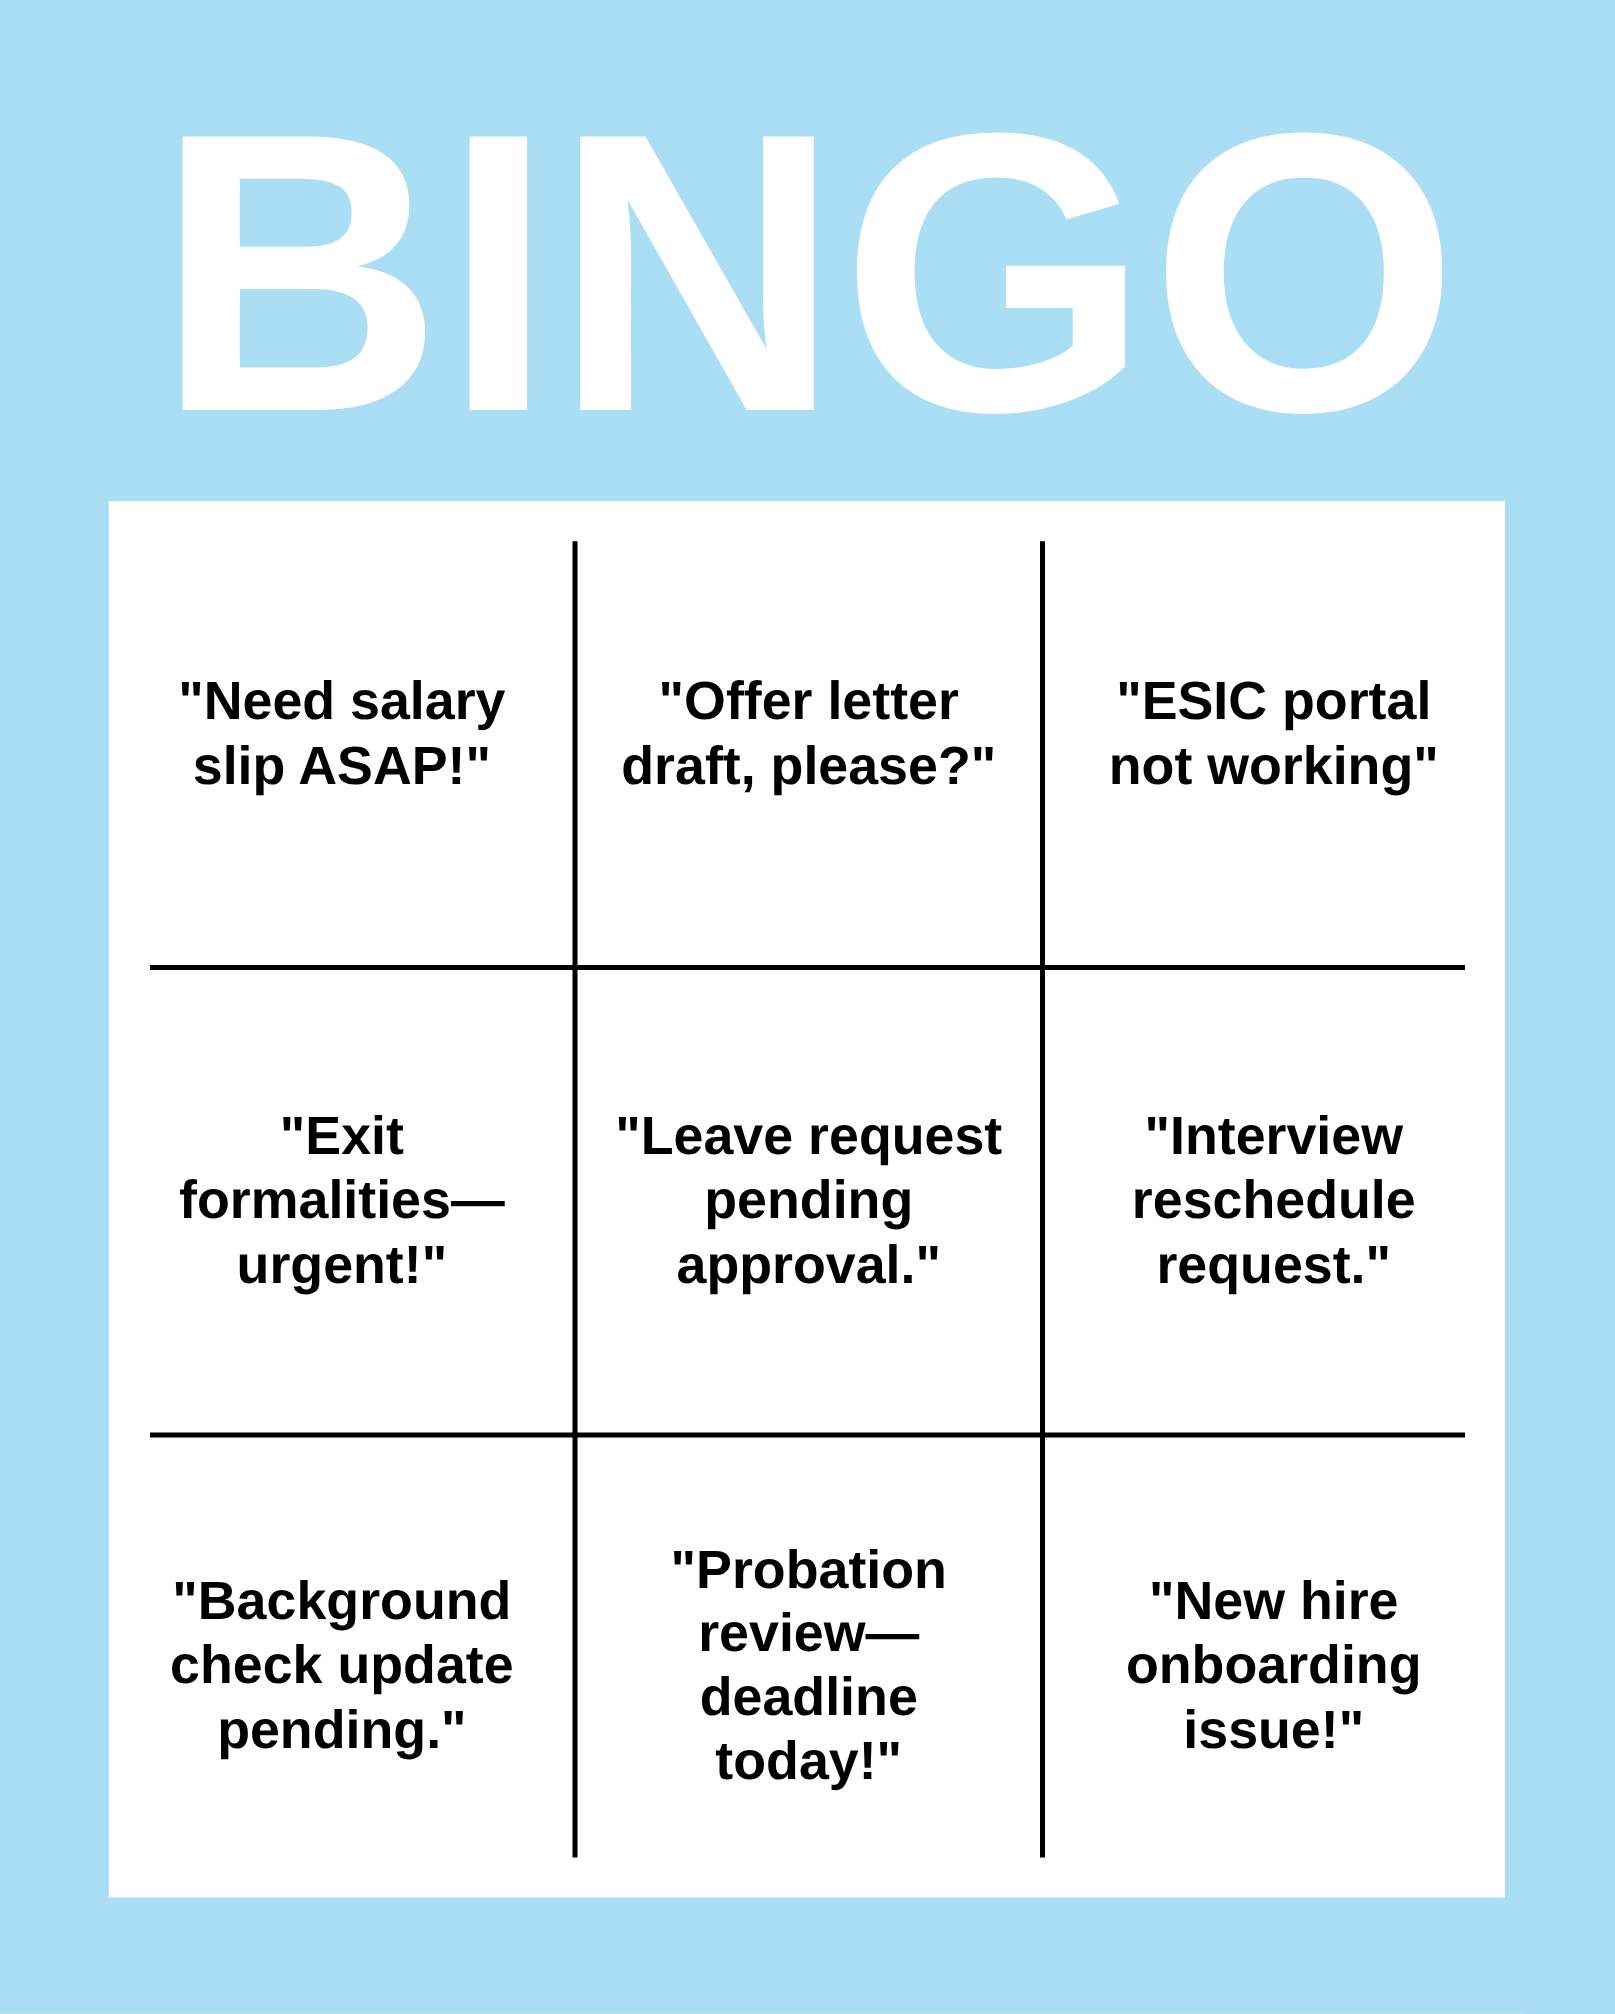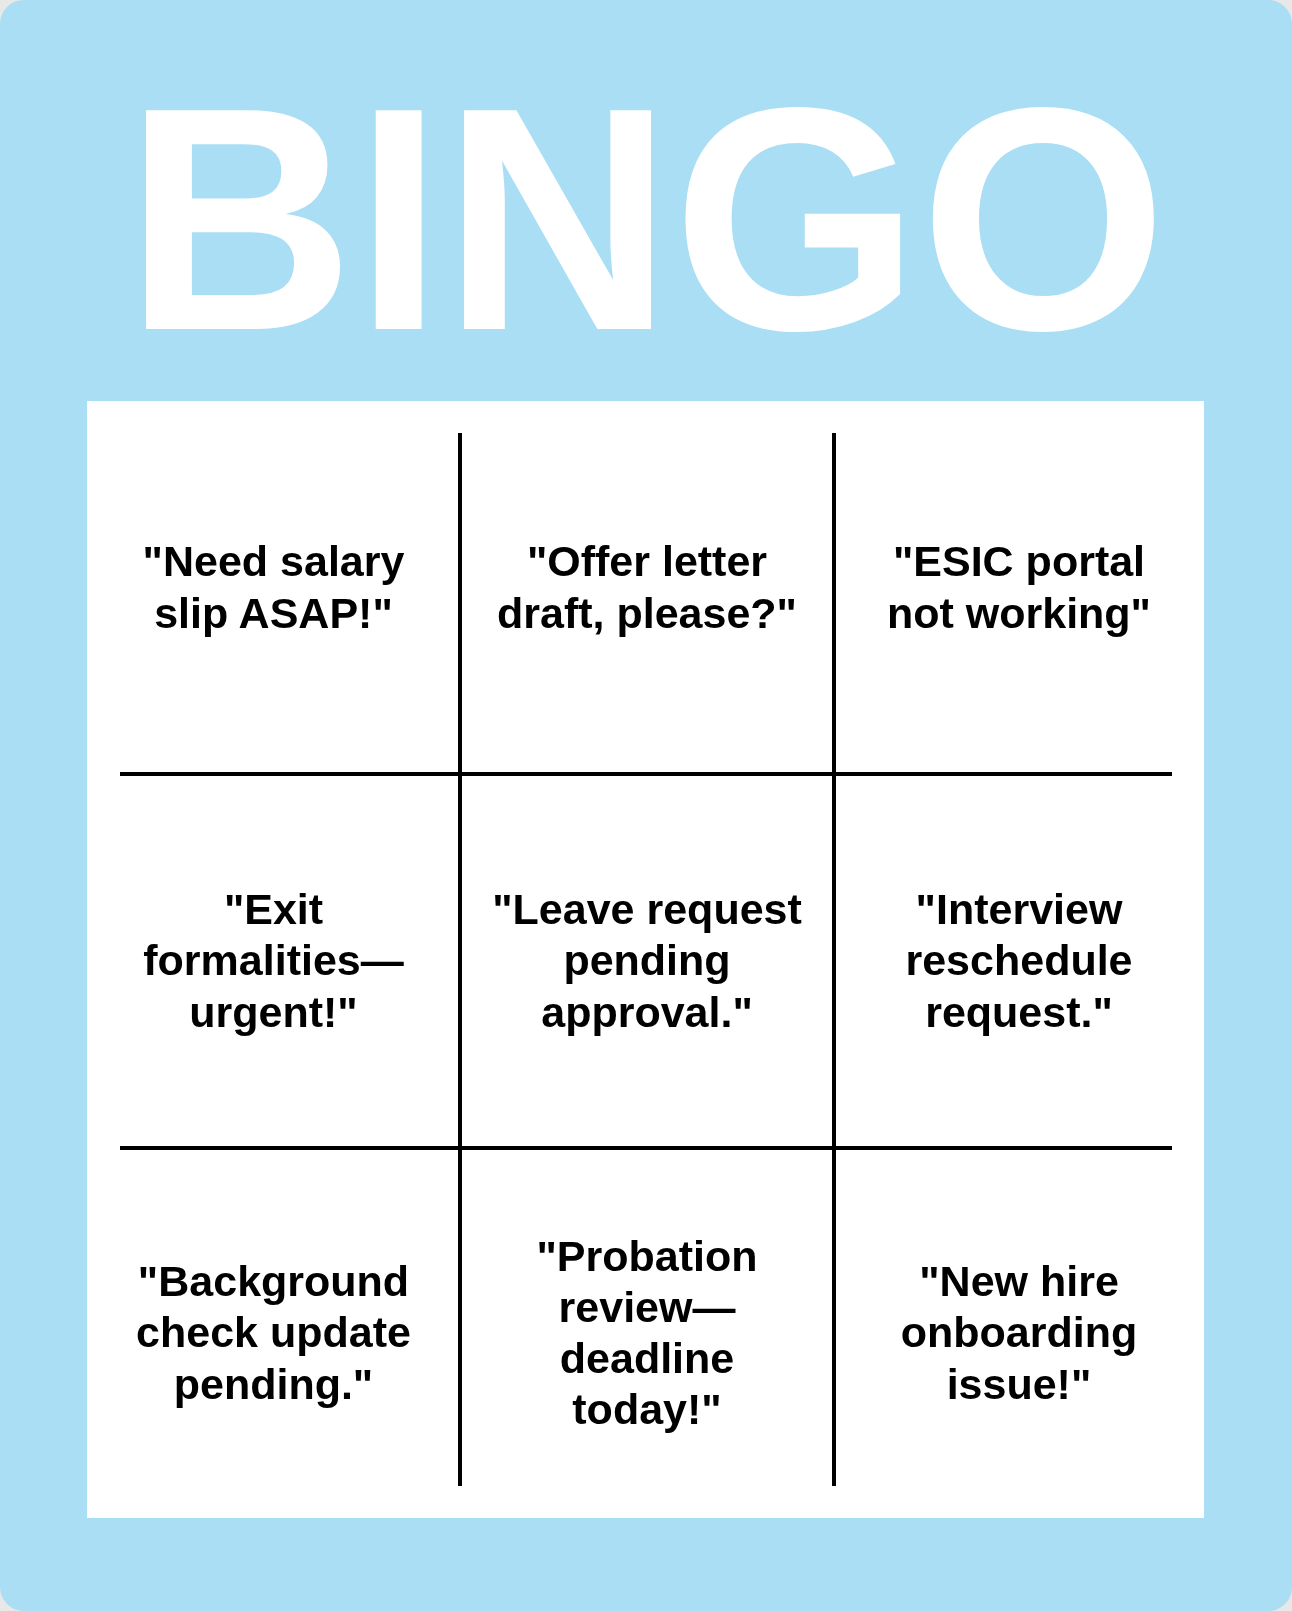--- a/index.html
+++ b/index.html
@@ -7,21 +7,20 @@
     padding: 0;
     background: #e8e8e8;
   }
   .stage {
     position: relative;
     width: 1292px;
     height: 1611px;
     background: var(--page-bg, #A9DEF5);
     overflow: hidden;
     font-family: "Liberation Sans", sans-serif;
-    border-radius: 24px;
   }
   .title-band {
     position: absolute;
     top: 0;
     left: 0;
     width: 100%;
     height: 401px;
     display: flex;
     align-items: center;
     justify-content: center;

